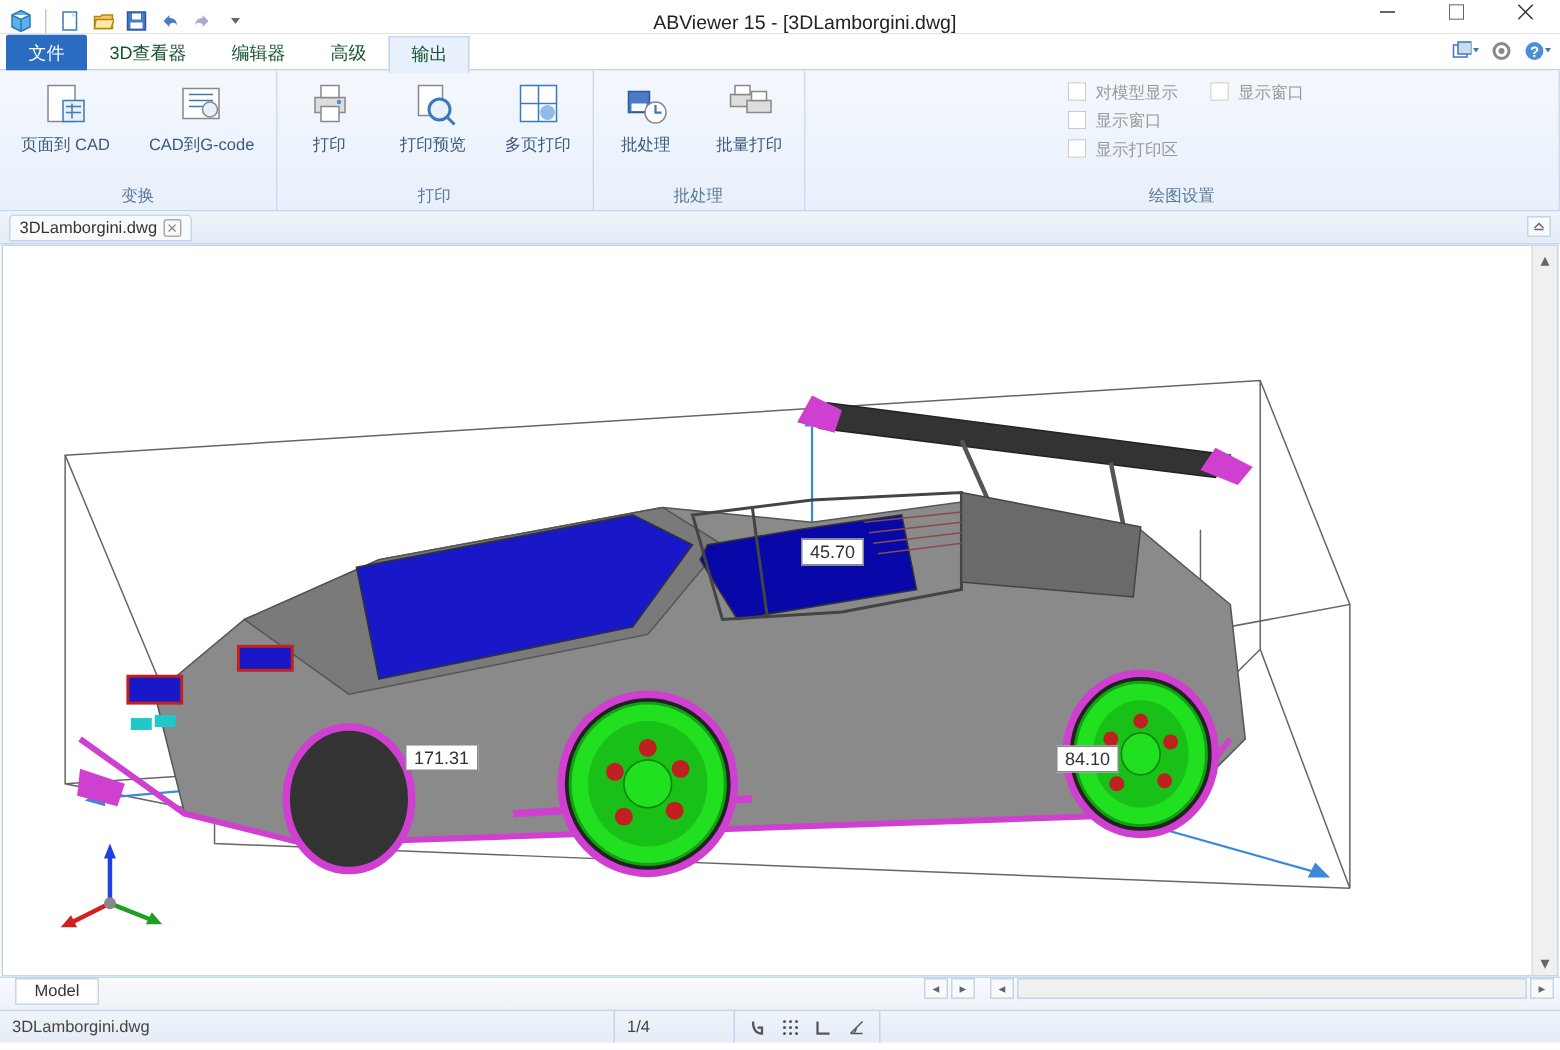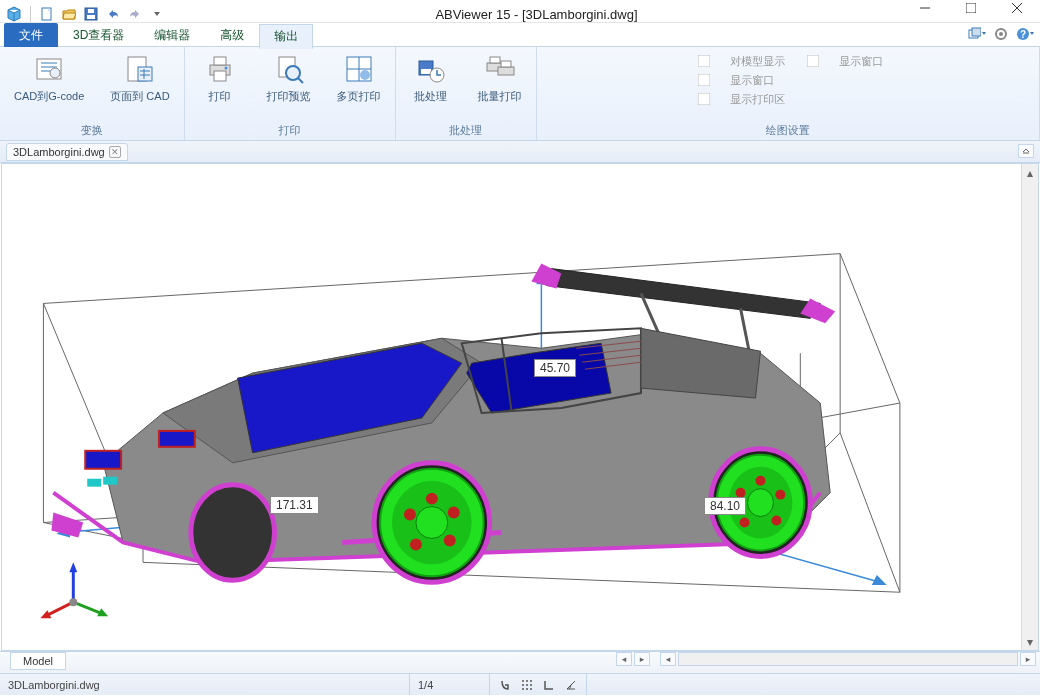--- a/index.html
+++ b/index.html
@@ -22,21 +22,21 @@
 
   .ribbon { height: 94px; background: linear-gradient(#f4f8fd,#e8f0fc); border-bottom: 1px solid #c4d6ea; display: flex; }
   .rgroup { display: flex; flex-direction: column; align-items: center; padding: 4px 10px 2px; border-right: 1px solid #d0dcec; }
   .rgroup-items { display: flex; gap: 18px; flex: 1; align-items: flex-start; }
   .rbtn { display: flex; flex-direction: column; align-items: center; gap: 4px; cursor: pointer; padding: 2px 4px; min-width: 50px; }
   .rbtn-icon { width: 32px; height: 32px; display: flex; align-items: center; justify-content: center; }
   .rbtn-label { font-size: 11px; color: #3a5a7a; white-space: nowrap; }
   .rbtn.disabled .rbtn-label { color: #aaa; }
   .rgroup-title { font-size: 11px; color: #5a7a9a; margin-top: 2px; }
   .rgroup-small { display: flex; flex-direction: column; gap: 2px; align-items: flex-start; padding-top: 2px; }
-  .rsmall { display: flex; align-items: center; gap: 18px; font-size: 11px; color: #999; cursor: pointer; padding: 1px 2px; }
+  .rsmall { display: flex; align-items: center; gap: 4px; font-size: 11px; color: #999; cursor: pointer; padding: 1px 2px; }
   .rsmall-icon { width: 14px; height: 14px; }
 
   .doctabs { height: 22px; background: linear-gradient(#f0f4fa,#e4ecf6); border-bottom: 1px solid #c4d6ea; display: flex; align-items: center; padding-left: 6px; position: relative; }
   .doctab { display: flex; align-items: center; gap: 4px; padding: 2px 6px; background: #f8fafc; border: 1px solid #c4d6ea; border-radius: 3px 3px 0 0; font-size: 11px; cursor: pointer; }
   .doctab-close { width: 12px; height: 12px; border: 1px solid #aaa; border-radius: 2px; display: flex; align-items: center; justify-content: center; font-size: 9px; color: #888; }
   .doctabs-chevron { position: absolute; right: 6px; top: 3px; width: 16px; height: 14px; border: 1px solid #c4d6ea; display: flex; align-items: center; justify-content: center; cursor: pointer; background: #f8fafc; }
 
   .viewport { position: relative; height: 488px; background: #fff; border: 1px solid #c4d6ea; margin: 0 1px; overflow: hidden; }
   .canvas { position: absolute; left: 0; top: 0; right: 17px; bottom: 0; background: #fff; }
   .vscroll { position: absolute; right: 0; top: 0; width: 17px; bottom: 0; background: #f0f0f0; border-left: 1px solid #ddd; }
@@ -156,36 +156,36 @@
       </span>
   </div>
 </div>
 
 <div class="ribbon">
   <div class="rgroup">
     <div class="rgroup-items">
       <div class="rbtn">
         <span class="rbtn-icon">
             <svg width="32" height="32">
+              <rect x="4" y="4" width="18" height="24" fill="#fff" stroke="#888"></rect>
+              <rect x="14" y="14" width="14" height="14" fill="#e8f0fc" stroke="#3a7ab8"></rect>
+              <path d="M16 18 L26 18 M16 22 L26 22 M20 16 L20 26" stroke="#3a7ab8"></path>
+            </svg>
+          </span>
+        <span class="rbtn-label">页面到 CAD</span>
+      </div>
+      <div class="rbtn">
+        <span class="rbtn-icon">
+            <svg width="32" height="32">
               <rect x="4" y="6" width="24" height="20" fill="#fff" stroke="#888"></rect>
               <path d="M8 10 L24 10 M8 14 L24 14 M8 18 L18 18" stroke="#3a7ab8"></path>
               <circle cx="22" cy="20" r="5" fill="#e8f0fc" stroke="#888"></circle>
             </svg>
           </span>
         <span class="rbtn-label">CAD到G-code</span>
-      </div>
-      <div class="rbtn">
-        <span class="rbtn-icon">
-            <svg width="32" height="32">
-              <rect x="4" y="4" width="18" height="24" fill="#fff" stroke="#888"></rect>
-              <rect x="14" y="14" width="14" height="14" fill="#e8f0fc" stroke="#3a7ab8"></rect>
-              <path d="M16 18 L26 18 M16 22 L26 22 M20 16 L20 26" stroke="#3a7ab8"></path>
-            </svg>
-          </span>
-        <span class="rbtn-label">页面到 CAD</span>
       </div>
     </div>
     <div class="rgroup-title">变换</div>
   </div>
   <div class="rgroup">
     <div class="rgroup-items">
       <div class="rbtn">
         <span class="rbtn-icon">
             <svg width="32" height="32">
               <rect x="6" y="12" width="20" height="10" fill="#ddd" stroke="#888"></rect>

